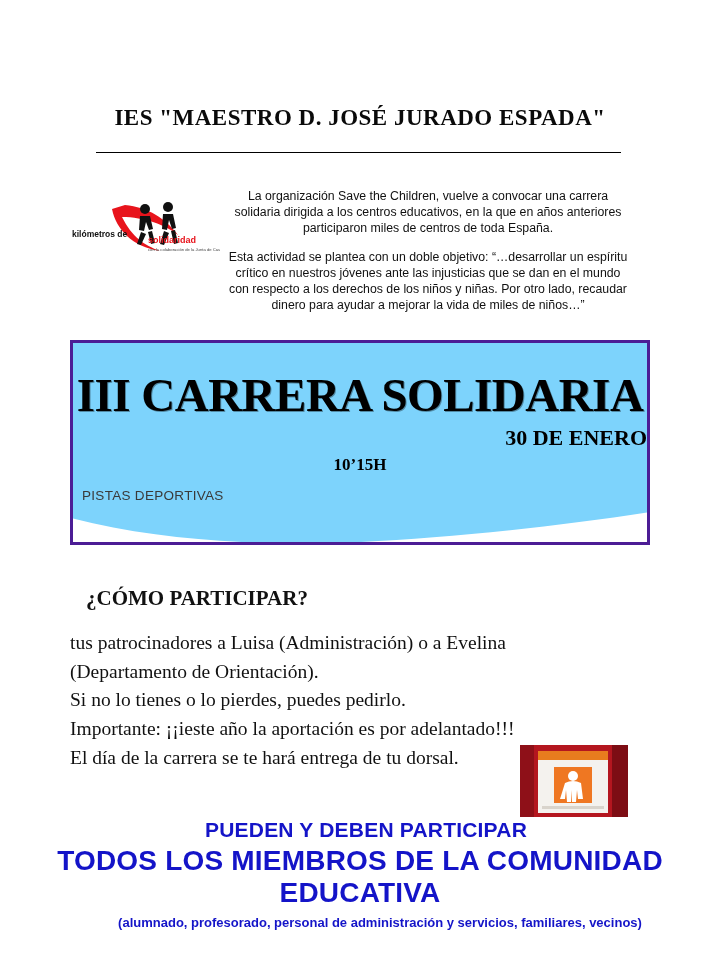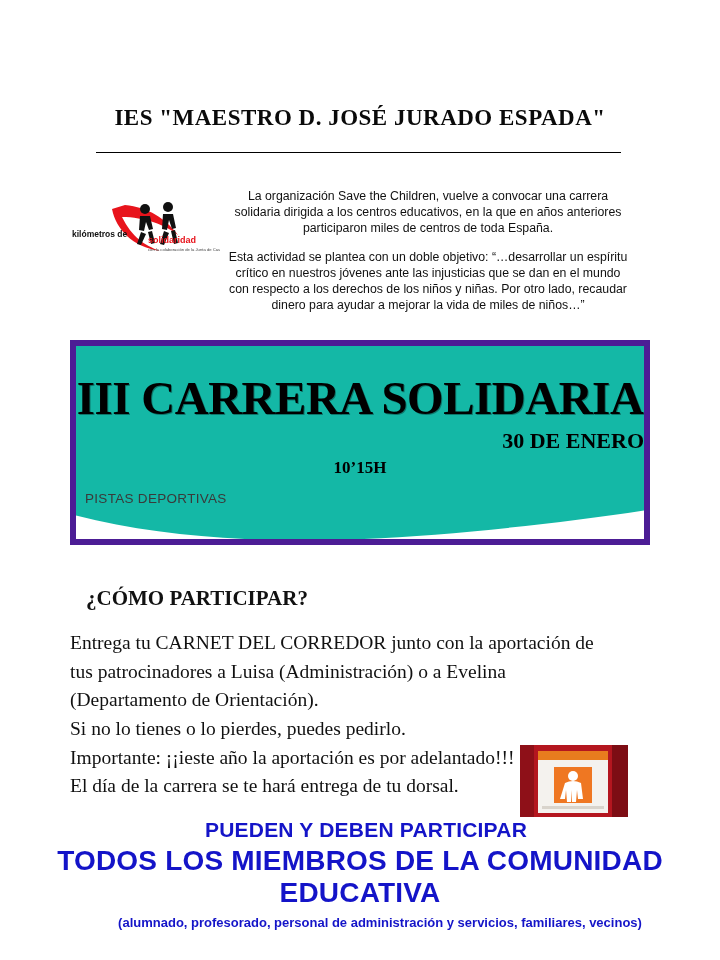--- a/index.html
+++ b/index.html
@@ -69,22 +69,22 @@
   .intro p { margin: 0 0 12px 0; }
   .intro p:last-child { margin-bottom: 0; }
 
   
   .banner {
     position: absolute;
     left: 70px;
     top: 340px;
     width: 580px;
     height: 205px;
-    background: #14b8a6;
-    border: 6px solid #4c1d95;
+    background: #7dd3fc;
+    border: 3px solid #4c1d95;
     box-sizing: border-box;
     overflow: hidden;
   }
   .banner-wave {
     position: absolute;
     left: -2px;
     bottom: -4px;
     width: 580px;
     height: 34px;
   }
@@ -240,21 +240,20 @@
     <div class="banner-date">30 DE ENERO</div>
     <div class="banner-time">10’15H</div>
     <div class="banner-place">PISTAS DEPORTIVAS</div>
     <svg class="banner-wave" viewBox="0 0 580 34" preserveAspectRatio="none">
       <path d="M0 34 L0 6 C 90 30, 200 34, 290 30 C 380 26, 490 14, 580 0 L580 34 Z" fill="#ffffff"></path>
     </svg>
   </div>
 
   <div class="body-block">
     <p class="body-heading">¿CÓMO PARTICIPAR?</p>
-    <p class="body-line">Entrega tu CARNET DEL CORREDOR junto con la aportación de</p>
     <p class="body-line">tus patrocinadores a Luisa (Administración) o a Evelina</p>
     <p class="body-line">(Departamento de Orientación).</p>
     <p class="body-line">Si no lo tienes o lo pierdes, puedes pedirlo.</p>
     <p class="body-line"> Importante: ¡¡ieste año la aportación es por adelantado!!!</p>
     <p class="body-line">El día de la carrera se te hará entrega de tu dorsal.</p>
   </div>
 
   <div class="photo">
     <svg width="108" height="72" viewBox="0 0 108 72" xmlns="http://www.w3.org/2000/svg">
       <rect x="0" y="0" width="108" height="72" fill="#b4161f"></rect>

